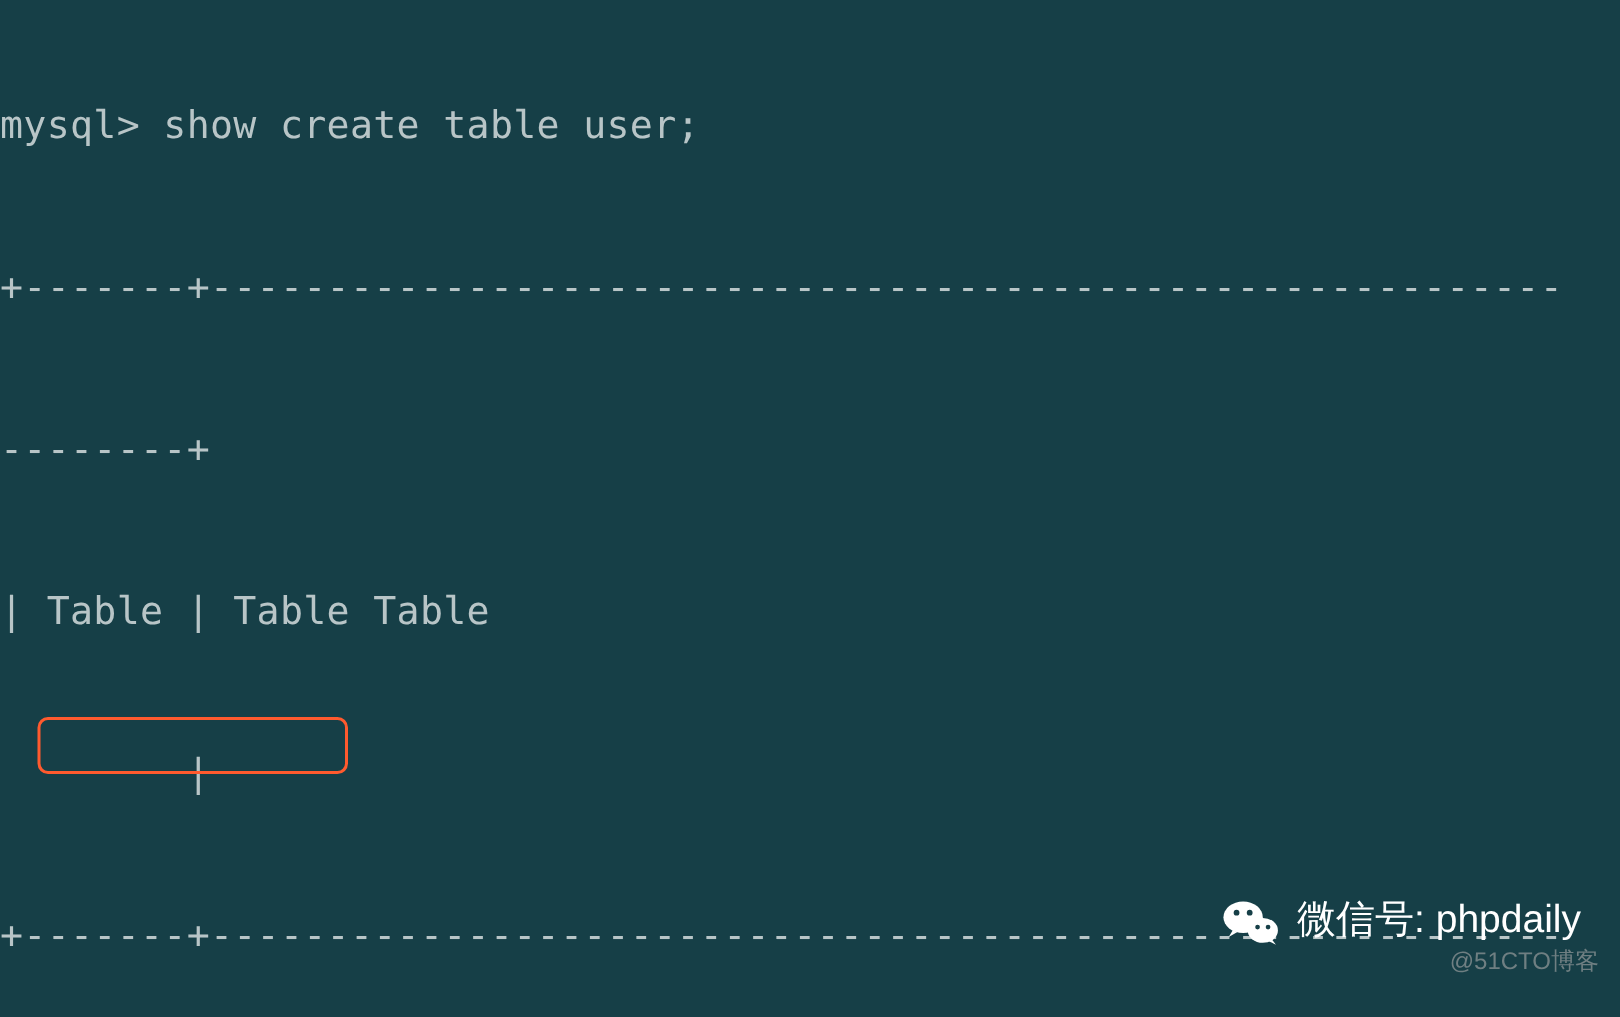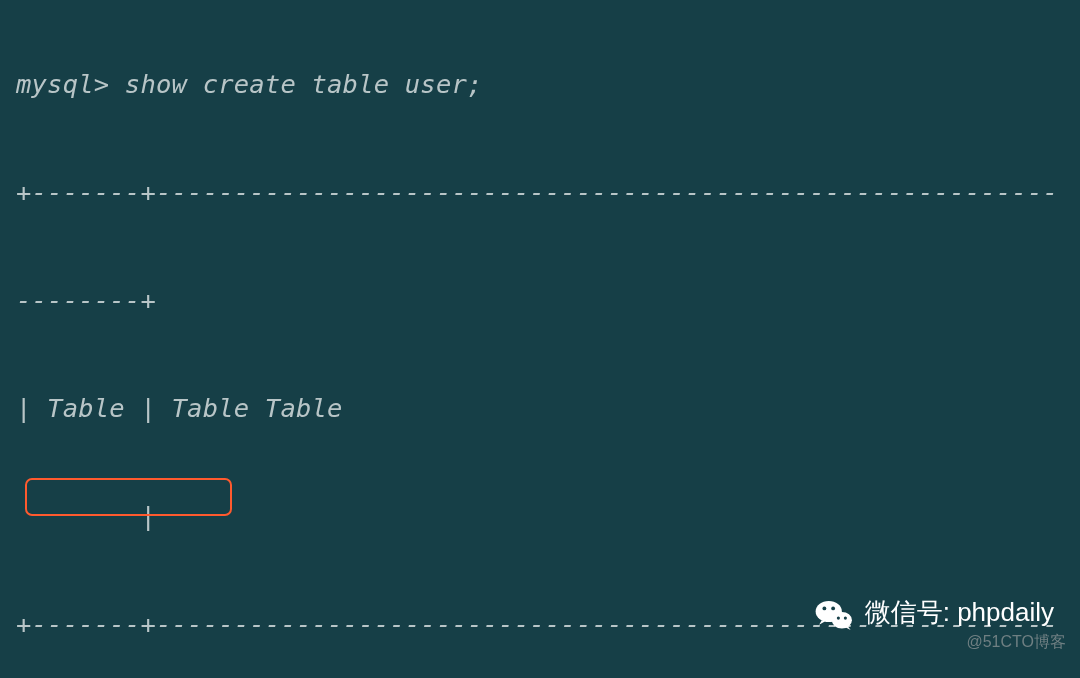--- a/index.html
+++ b/index.html
@@ -22,22 +22,21 @@
     left: 0;
     right: 0;
     bottom: 0;
     white-space: pre;
     padding-left: 0;
   }
   .line {
     display: block;
     height: 36px;
     line-height: 36px;
-    padding-left: 16px;
-    font-style: italic;
+    padding-left: 0;
   }
   .line .txt {
     display: inline;
   }
   .highlight-box {
     position: absolute;
     border: 2.5px solid #ff5a2e;
     border-radius: 7px;
     box-sizing: border-box;
     pointer-events: none;

